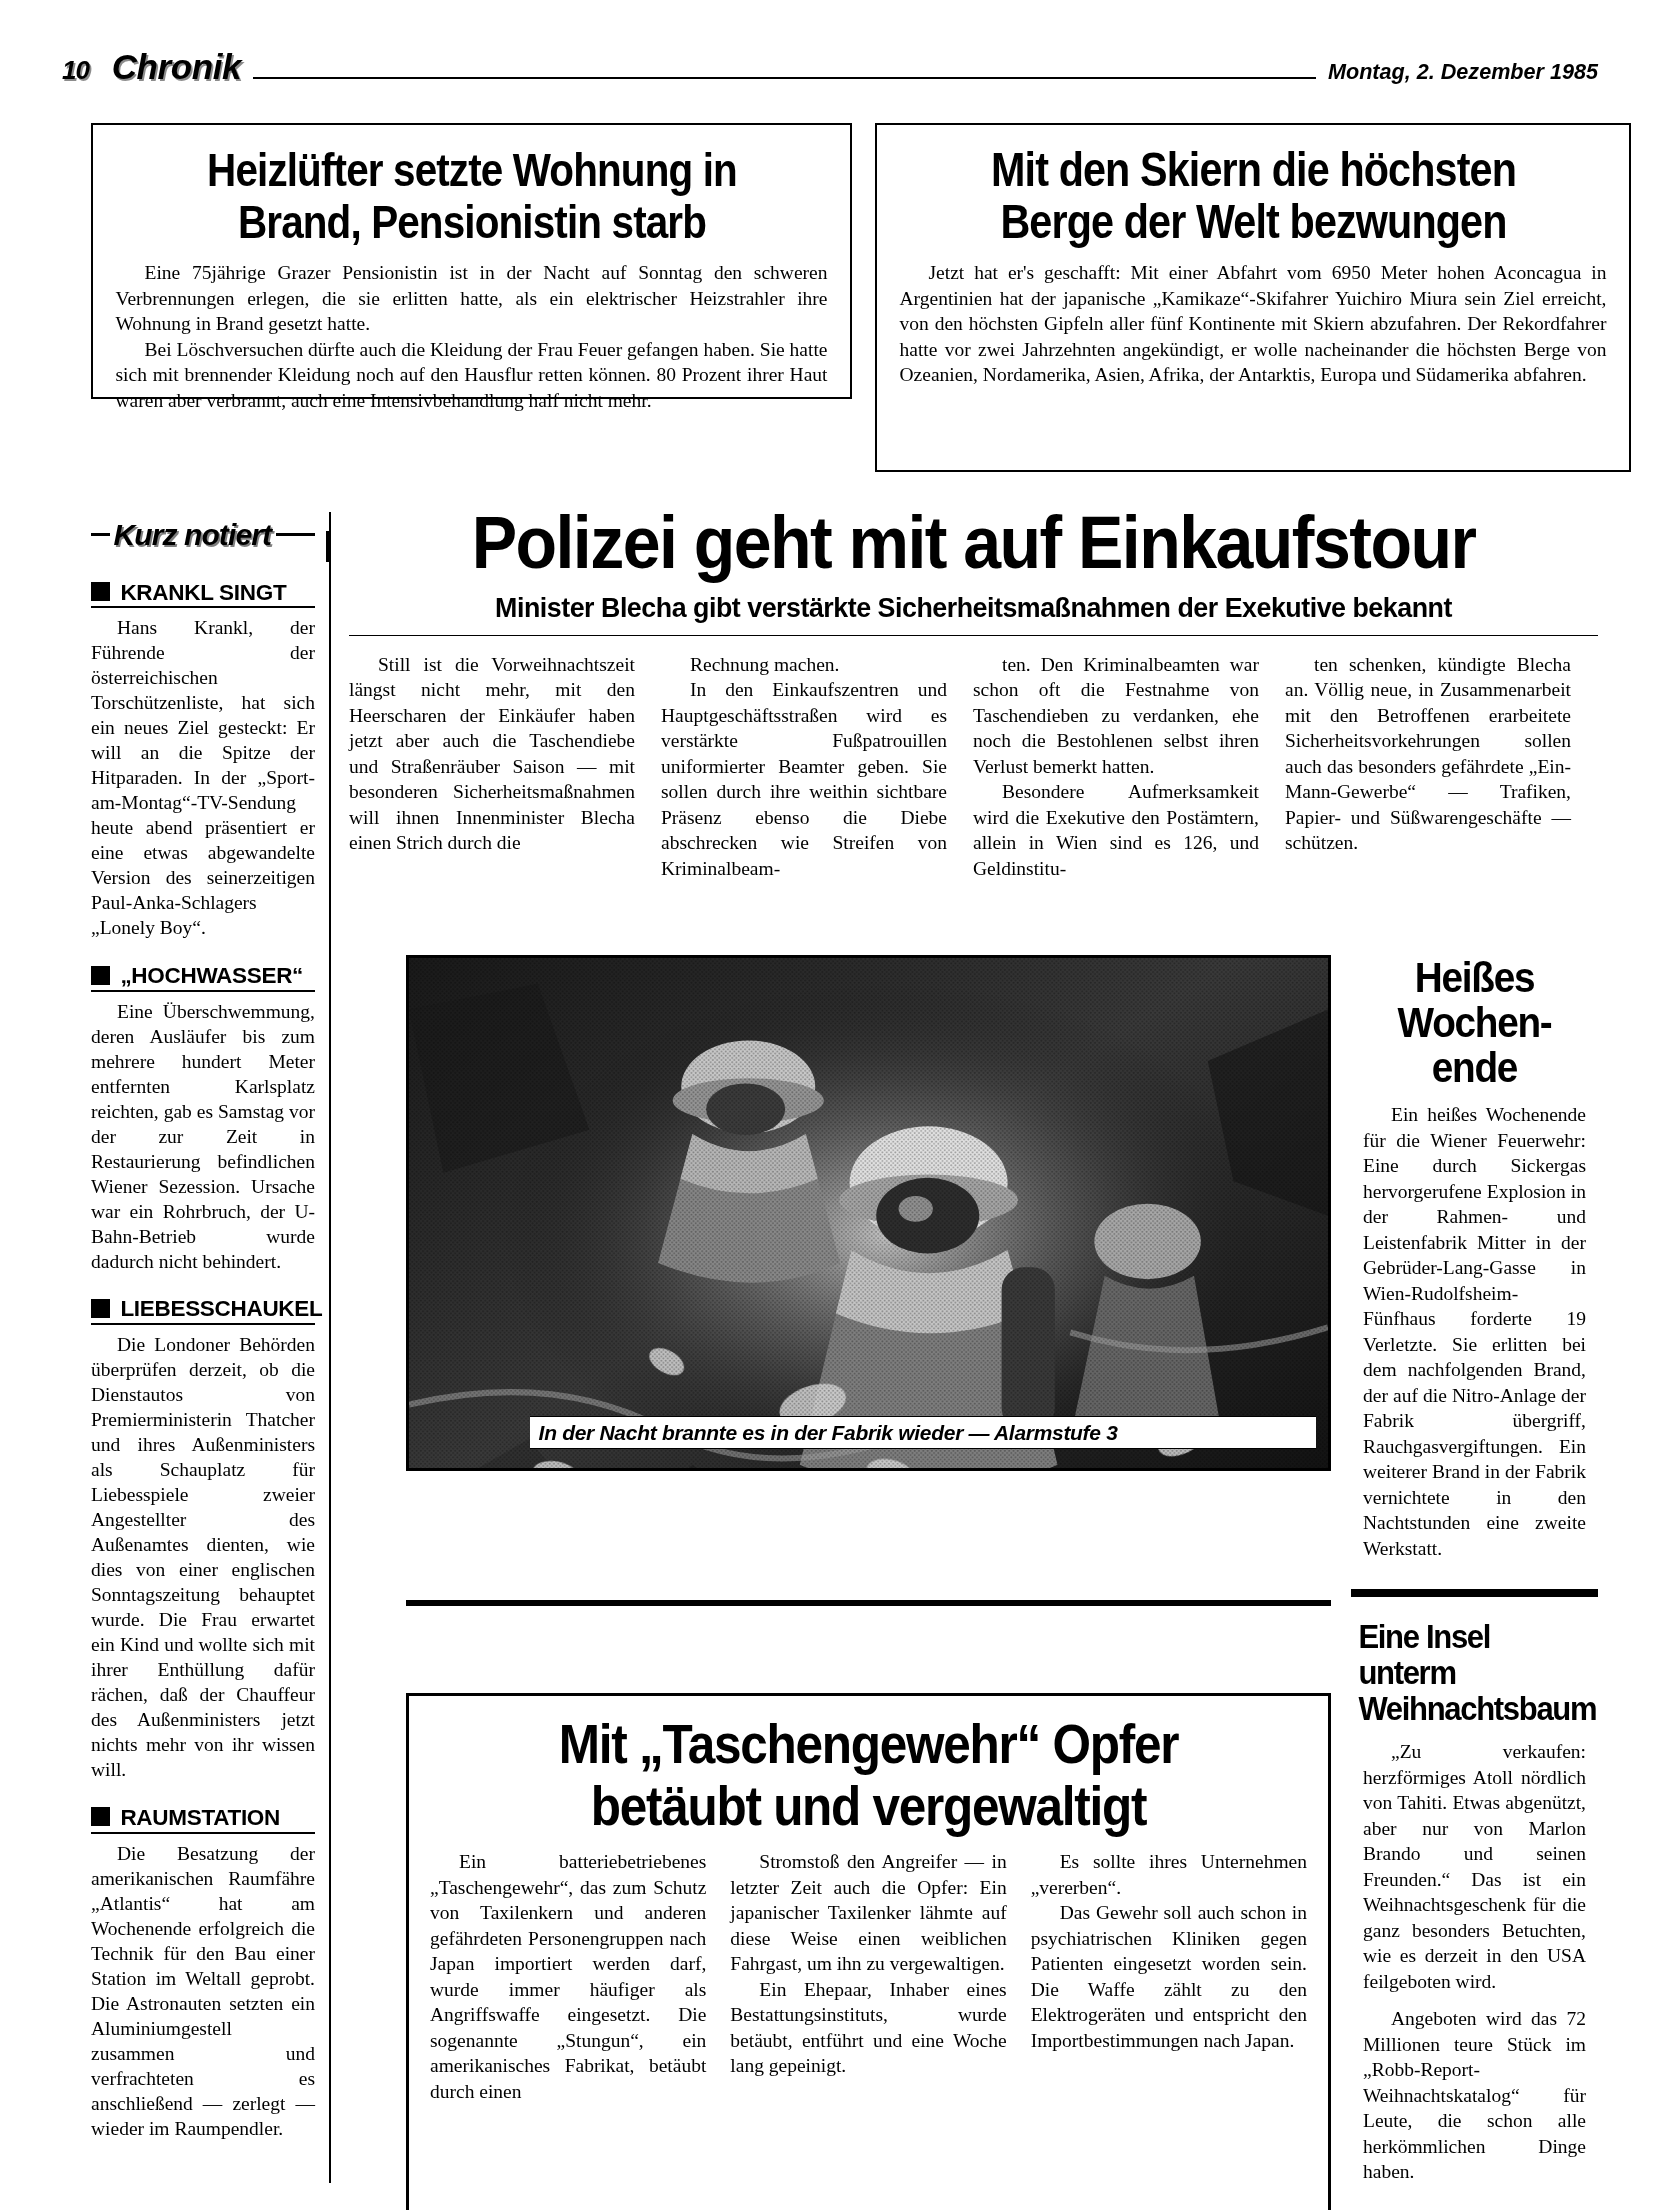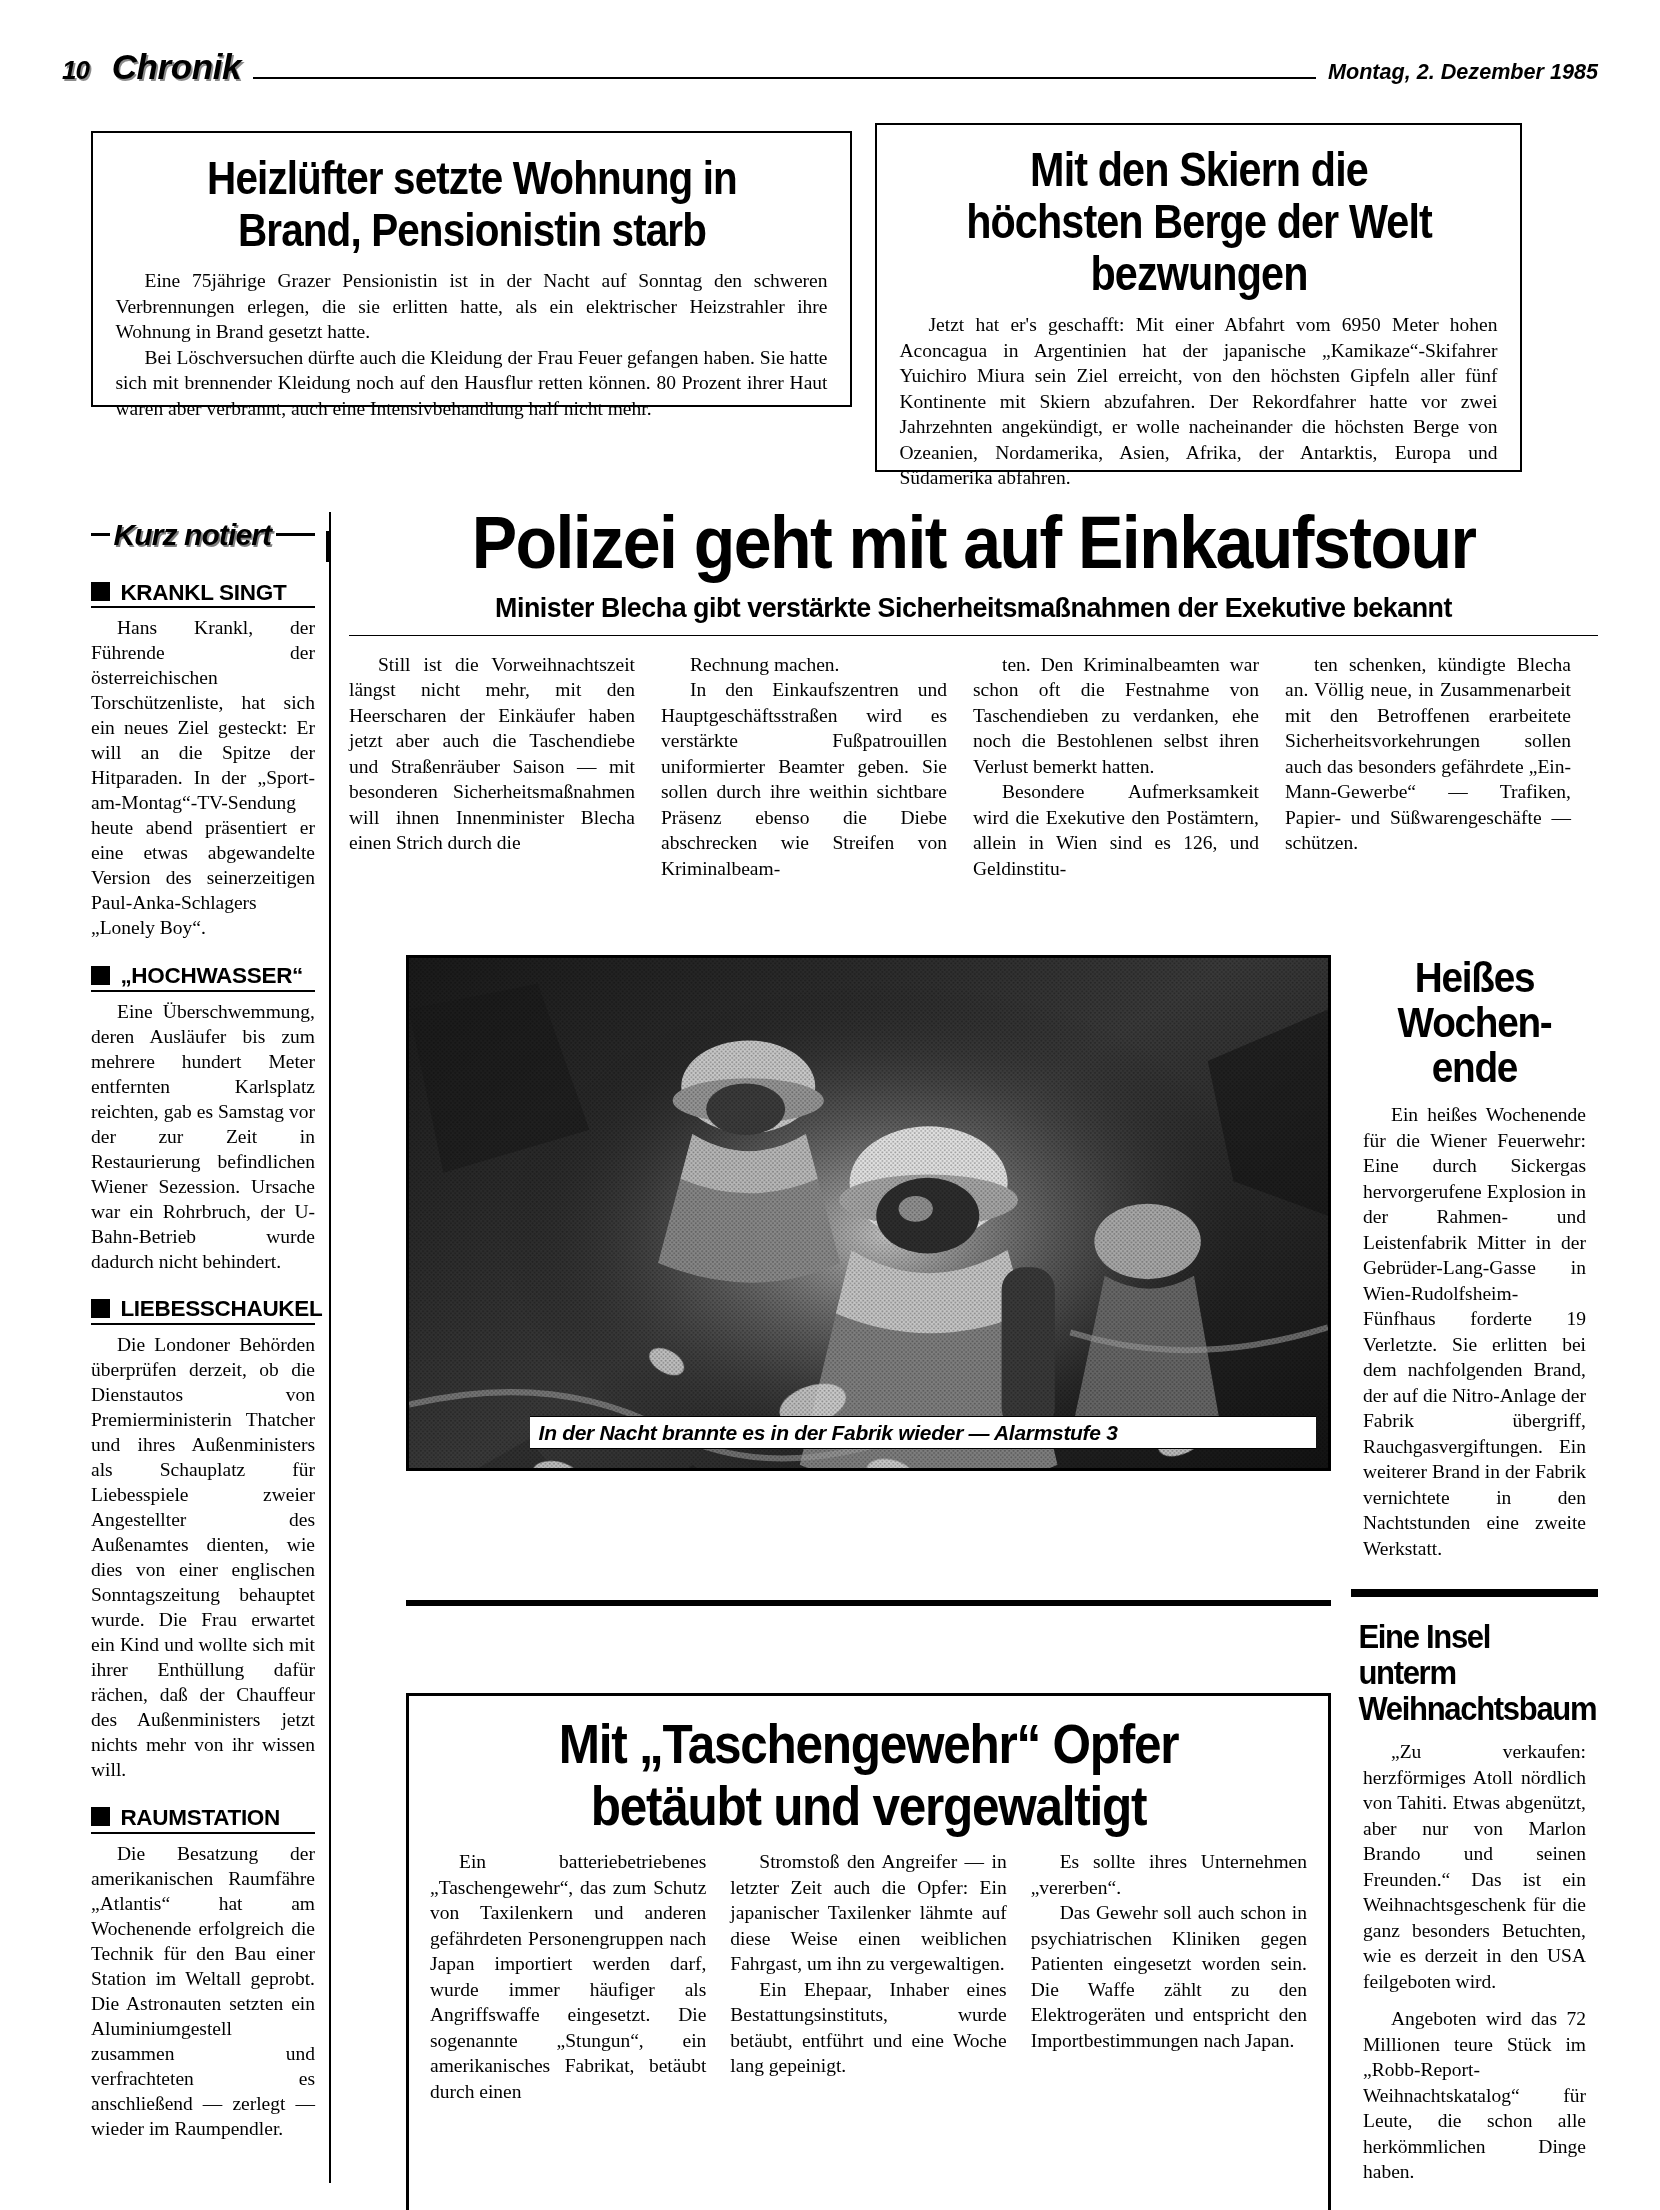--- a/index.html
+++ b/index.html
@@ -76,22 +76,22 @@
   }
   .body-text p{margin:0;text-indent:29px;}
 
   
   .box{
     position:absolute;
     border:2.6px solid #000;
     box-sizing:border-box;
     background:#fff;
   }
-  #box-brand{ left:91px; top:131px; width:761px; height:276px; }
-  #box-ski  { left:875px; top:123px; width:647px; height:349px; }
+  #box-brand{ left:91px; top:123px; width:761px; height:276px; }
+  #box-ski  { left:875px; top:123px; width:756px; height:349px; }
 
   .box-inner{ padding:19px 22.5px 15.6px 22.5px; }
 
   .hl-condensed{
     font-family:"Liberation Sans", sans-serif;
     font-weight:bold;
     font-size:47px;
     line-height:52px;
     text-align:center;
     letter-spacing:-1px;

